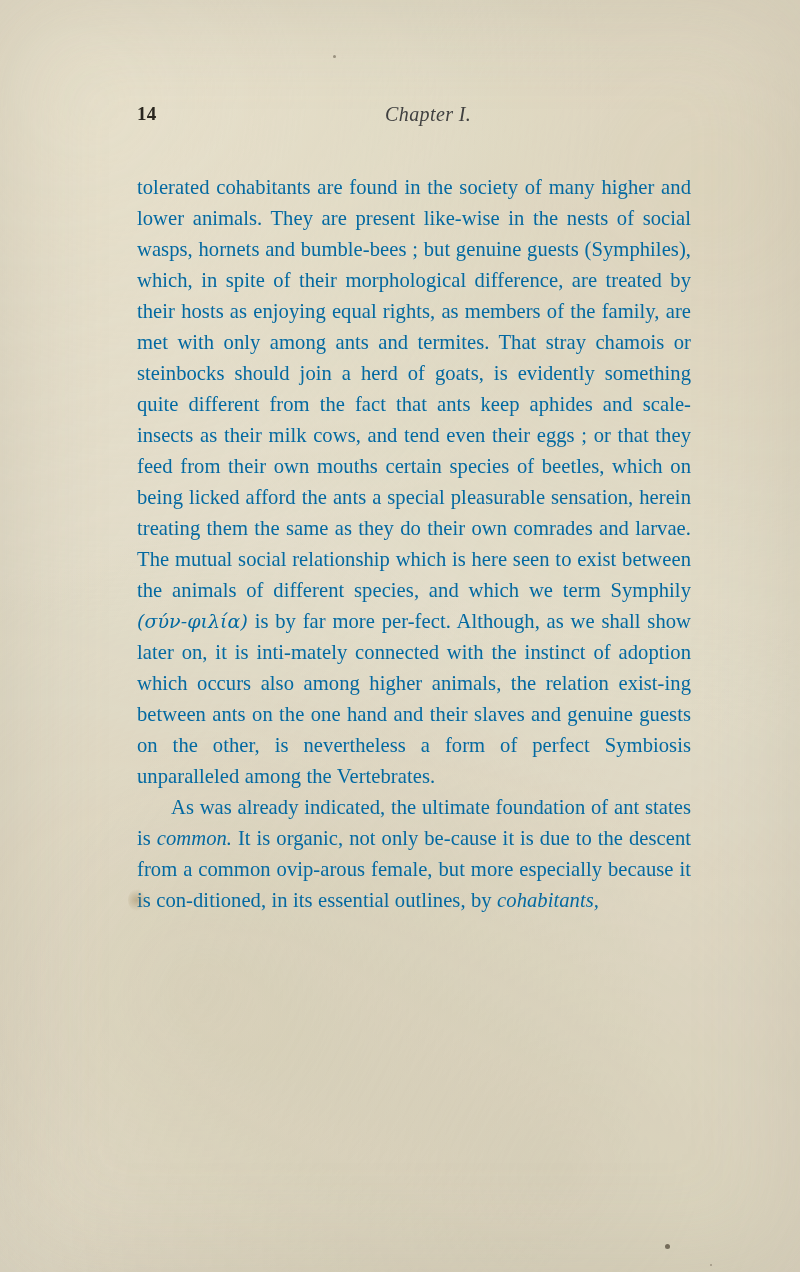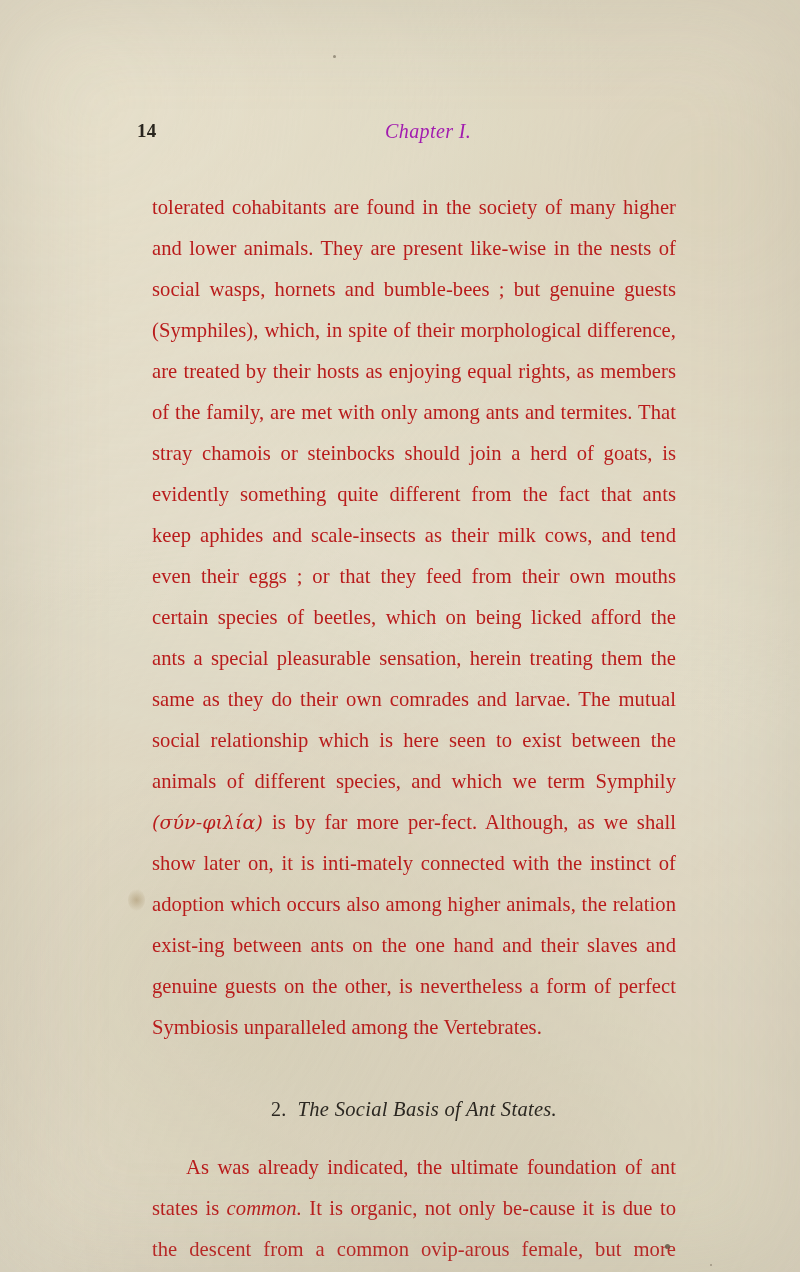--- a/index.html
+++ b/index.html
@@ -34,58 +34,58 @@
   .vignette {
     position: absolute;
     inset: 0;
     pointer-events: none;
     box-shadow: inset 0 0 90px 18px rgba(168,160,140,0.22);
   }
 
   .running-head {
     position: absolute;
     left: 137px;
-    top: 120px;
+    top: 103px;
     width: 553px;
     height: 26px;
   }
   .folio {
     position: absolute;
     left: 0;
     top: 0;
     font-weight: bold;
     font-size: 19px;
     letter-spacing: 0.2px;
     color: #2a261f;
   }
   .head-title {
     position: absolute;
     left: 248px;
     top: 0;
     font-style: italic;
     font-size: 20px;
     letter-spacing: 0.4px;
-    color: #a21caf;
+    color: #404040;
   }
 
   .textblock {
     position: absolute;
     left: 137px;
     top: 172px;
     width: 554px;
   }
   p.body {
-    margin: 15px;
+    margin: 0;
     text-align: justify;
     text-align-last: left;
     font-size: 20.6px;
-    line-height: 41px;
+    line-height: 31px;
     letter-spacing: 0.05px;
     word-spacing: 0.2px;
-    color: #b91c1c;
+    color: #0369a1;
     hyphens: none;
   }
   p.body.indent {
     text-indent: 34px;
   }
   .it { font-style: italic; }
   .grk { font-style: italic; font-family: "DejaVu Serif", serif; font-size: 19px; }
 
   .section-head {
     margin: 0;
@@ -128,23 +128,20 @@
     <span class="folio">14</span>
     <span class="head-title">Chapter I.</span>
   </div>
 
   <div class="textblock">
 
     <p class="body">
       <span>tolerated cohabitants are found in the society of many higher and lower animals. They are present like-wise in the nests of social wasps, hornets and bumble-bees ; but genuine guests (Symphiles), which, in spite of their morphological difference, are treated by their hosts as enjoying equal rights, as members of the family, are met with only among ants and termites. That stray chamois or steinbocks should join a herd of goats, is evidently something quite different from the fact that ants keep aphides and scale-insects as their milk cows, and tend even their eggs ; or that they feed from their own mouths certain species of beetles, which on being licked afford the ants a special pleasurable sensation, herein treating them the same as they do their own comrades and larvae. The mutual social relationship which is here seen to exist between the animals of different species, and which we term Symphily </span><span class="grk">(σύν-φιλία)</span><span> is by far more per-fect. Although, as we shall show later on, it is inti-mately connected with the instinct of adoption which occurs also among higher animals, the relation exist-ing between ants on the one hand and their slaves and genuine guests on the other, is nevertheless a form of perfect Symbiosis unparalleled among the Vertebrates.</span>
     </p>
 
-    <p class="section-head">
-      <span class="num">2.</span><span>The Social Basis of Ant States.</span>
-    </p>
 
     <p class="body indent">
       <span>As was already indicated, the ultimate foundation of ant states is </span><span class="it">common.</span><span>  It is organic, not only be-cause it is due to the descent from a common ovip-arous female, but more especially because it is con-ditioned, in its essential outlines, by </span><span class="it">cohabitants,</span>
     </p>
 
   </div>
 
   <div class="smudge" style="left:128px; top:889px; width:17px; height:22px;"></div>
   <div class="speck" style="left:665px; top:1244px; width:5px; height:5px; opacity:0.85;"></div>
   <div class="speck" style="left:710px; top:1264px; width:2px; height:2px; opacity:0.5;"></div>

